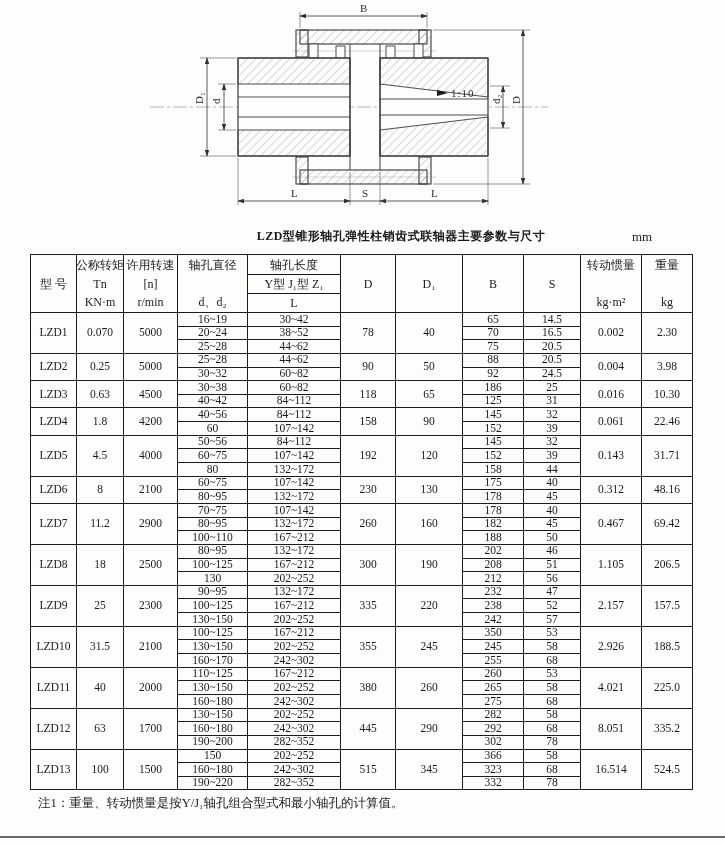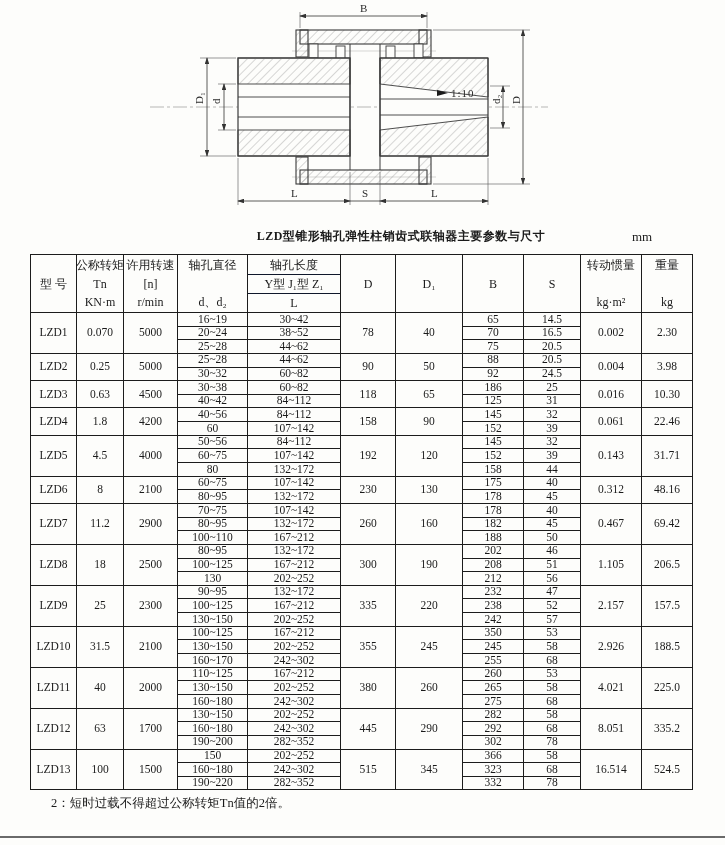--- a/index.html
+++ b/index.html
@@ -525,17 +525,17 @@
         <tr>
           <td>190~220</td>
           <td>282~352</td>
           <td>332</td>
           <td>78</td>
         </tr>
       </tbody>
   </table>
 
   <div class="notes">
-    <div class="note2">2：短时过载不得超过公称转矩Tn值的2倍。</div>
+    <div class="note1">注1：重量、转动惯量是按Y/J₁轴孔组合型式和最小轴孔的计算值。</div>
   </div>
 
   <div class="bottom-rule"></div>
 </div>
 
 </body></html>

